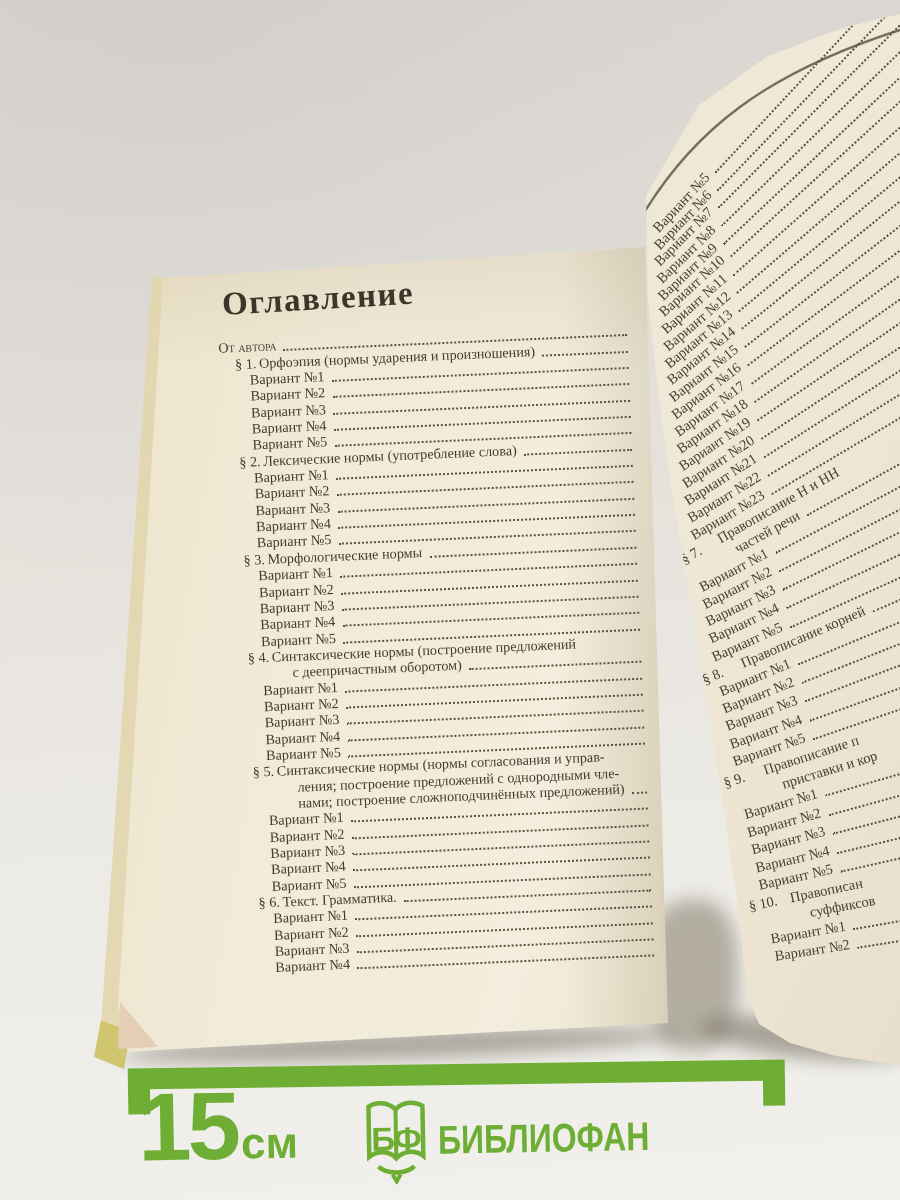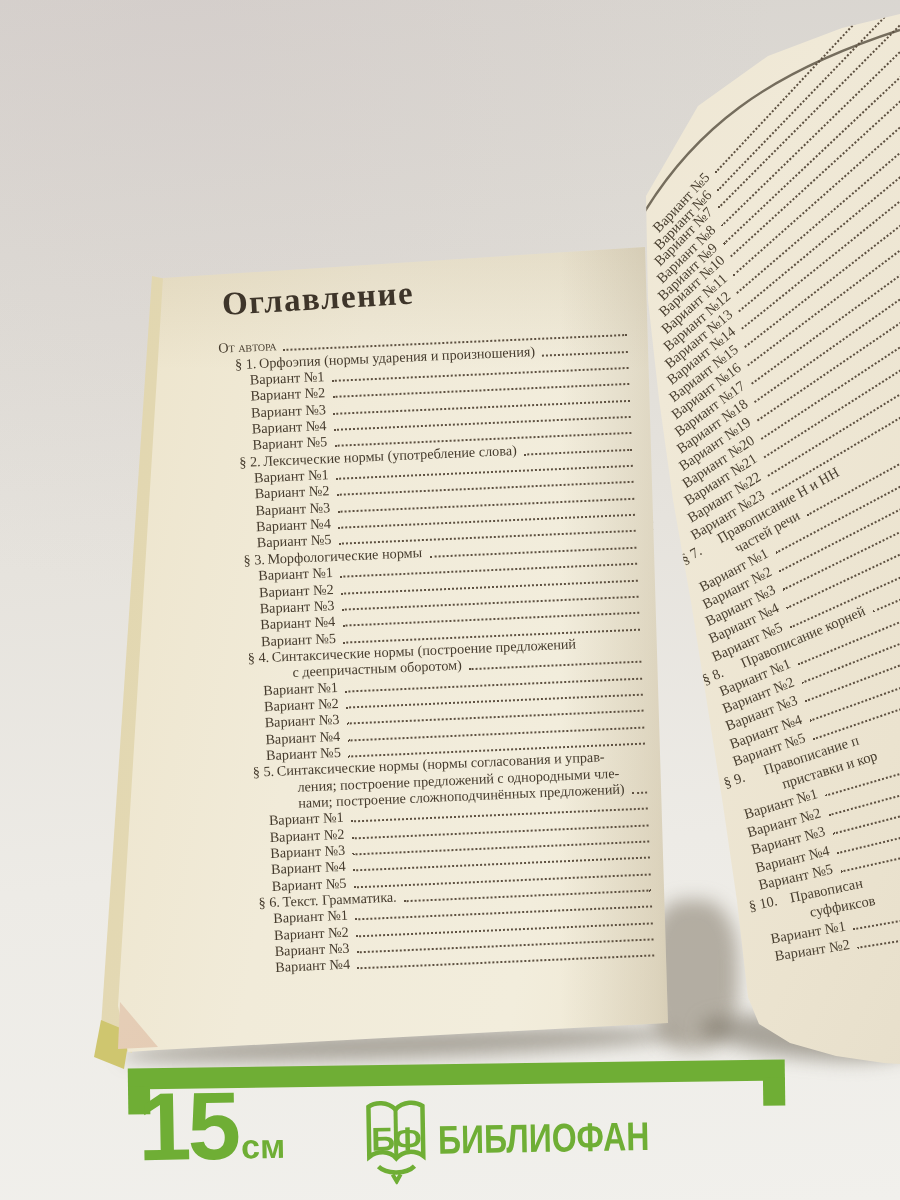--- a/index.html
+++ b/index.html
@@ -62,21 +62,21 @@
   .rp-edgeline{position:absolute;left:0;top:0;pointer-events:none;}
   
   .ruler{position:absolute;left:128px;top:1056px;width:657px;height:60px;transform:rotate(-0.8deg);}
   .ruler .bar{position:absolute;left:0;top:8px;width:657px;height:21px;background:#6fae35;}
   .ruler .bar::before,.ruler .bar::after{content:"";position:absolute;top:18px;width:22px;height:28px;background:#6fae35;}
   .ruler .bar::before{left:0;}
   .ruler .bar::after{right:0;}
   .ruler-label{position:absolute;left:138px;top:1078px;color:#6fae35;transform:rotate(-1deg);
     font-family:"Liberation Sans","DejaVu Sans",sans-serif;font-weight:bold;line-height:1;}
   .ruler-label .n{font-size:96px;letter-spacing:-4px;}
-  .ruler-label .u{font-size:34px;margin-left:4px;}
+  .ruler-label .u{font-size:44px;margin-left:4px;}
   
   .logo{position:absolute;left:364px;top:1094px;display:flex;align-items:center;transform:rotate(-1deg);
     color:#6fae35;font-family:"Liberation Sans","DejaVu Sans",sans-serif;}
   .logo .book{position:relative;width:64px;height:88px;flex:0 0 auto;}
   .logo .abbr{position:absolute;left:0;top:24px;width:64px;text-align:center;
     font-size:33px;font-weight:bold;letter-spacing:-1px;}
   .logo .name{font-size:40px;font-weight:bold;margin-left:10px;transform:scaleX(.8);transform-origin:left center;letter-spacing:0;}
 </style>
 </head>
 <body>

